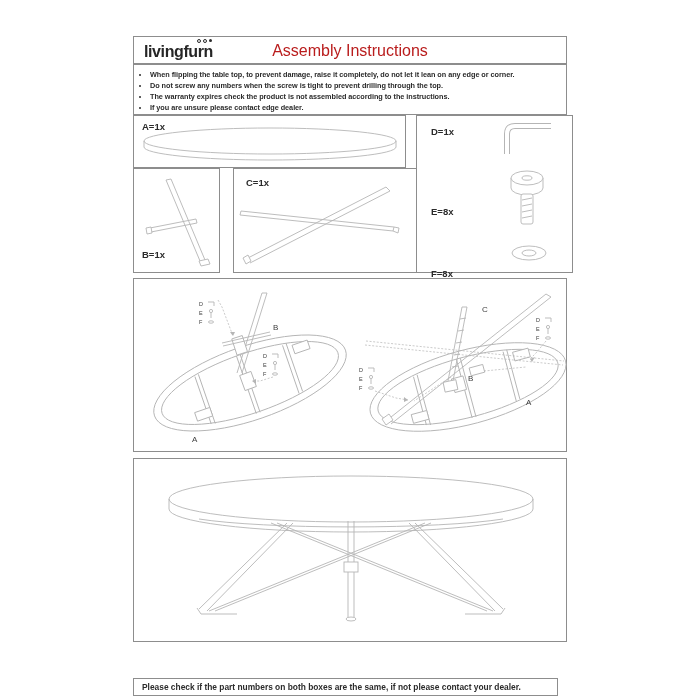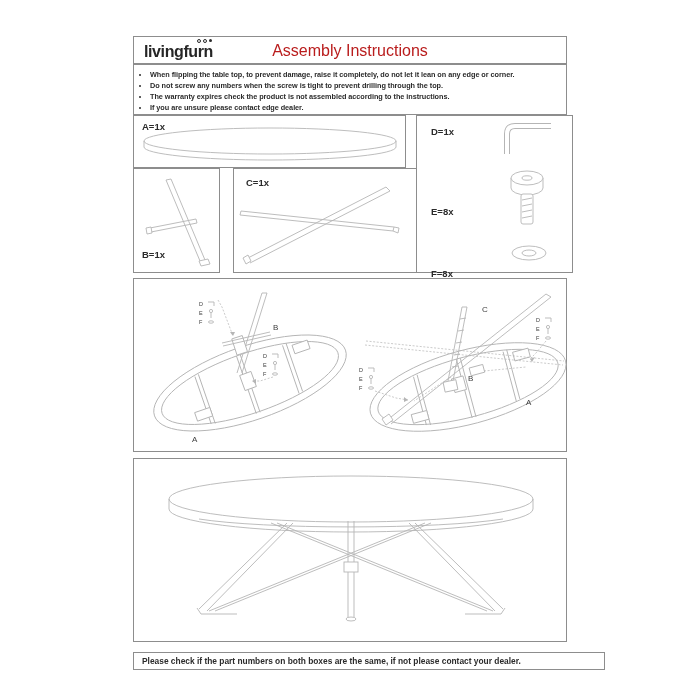--- a/index.html
+++ b/index.html
@@ -26,21 +26,21 @@
   
   #part-a-box{left:133px;top:115px;width:273px;height:53px;}
   #part-b-box{left:133px;top:168px;width:87px;height:105px;}
   #part-c-box{left:233px;top:168px;width:193px;height:105px;}
   #part-def-box{left:416px;top:115px;width:157px;height:158px;}
   .part-label{position:absolute;font-size:9.5px;font-weight:bold;color:#2b2b2b;}
 
   
   #assembly-box{left:133px;top:278px;width:434px;height:174px;}
   #final-box{left:133px;top:458px;width:434px;height:184px;}
-  #footer-box{left:133px;top:652px;width:472px;height:18px;}
+  #footer-box{left:133px;top:678px;width:425px;height:18px;}
   #footer-box .note{font-size:8.4px;font-weight:bold;line-height:16px;padding-left:8px;
     color:#2b2b2b;white-space:nowrap;}
 
   
   svg{position:absolute;overflow:visible;}
   .art{stroke:#b5b5b5;fill:none;stroke-width:0.9;}
   .artf{stroke:#b5b5b5;fill:#ffffff;stroke-width:0.9;}
   .dash{stroke:#b5b5b5;fill:none;stroke-width:0.7;stroke-dasharray:2,1.6;}
   .lbl{font-size:8px;fill:#3c3c3c;font-family:"Liberation Sans",sans-serif;}
   .clbl{font-size:5.5px;fill:#3c3c3c;font-family:"Liberation Sans",sans-serif;}

